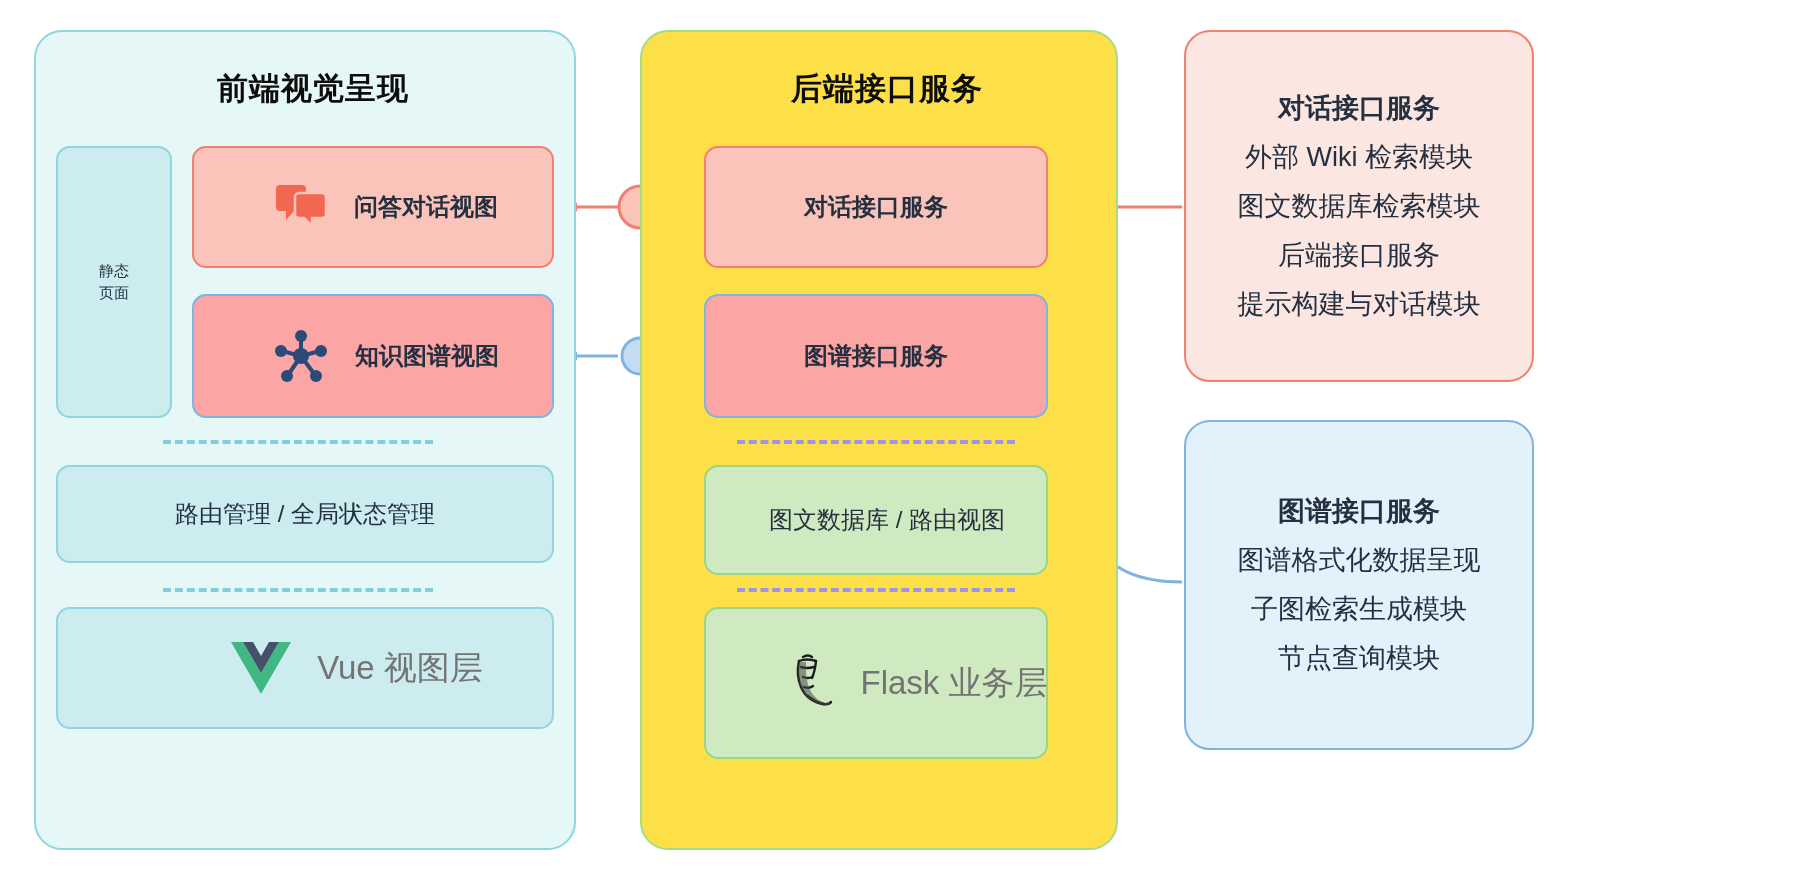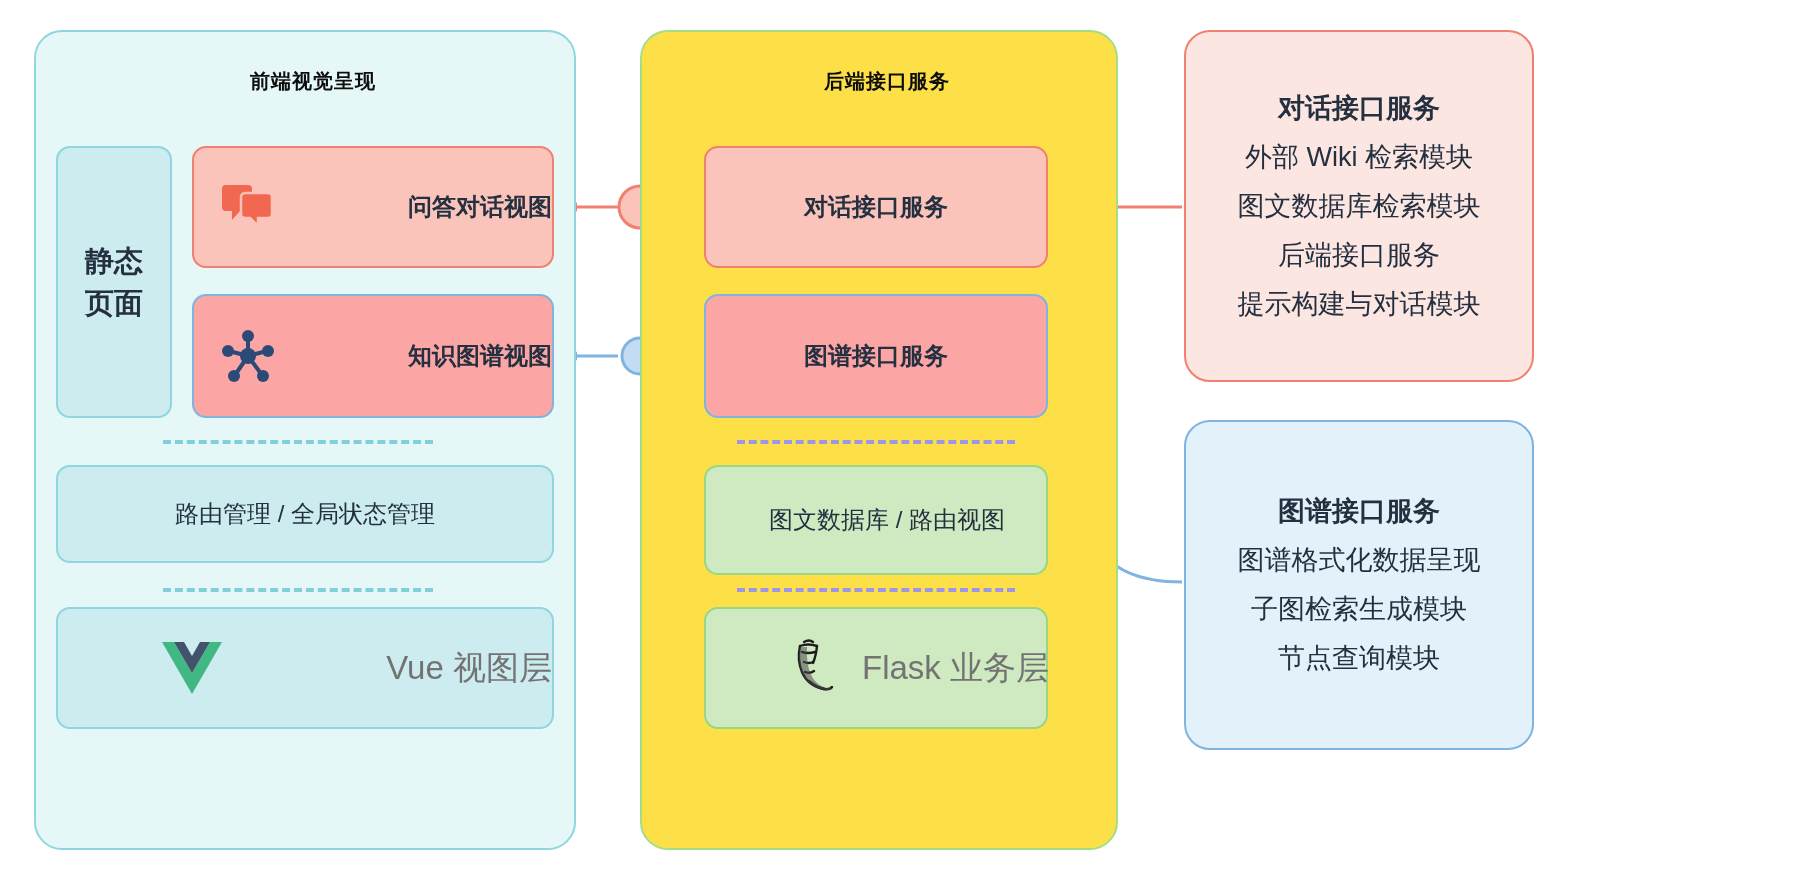--- a/index.html
+++ b/index.html
@@ -16,53 +16,53 @@
   .col-frontend{
     left:34px;top:30px;width:542px;height:820px;
     background:#e6f7f7;border:2.5px solid #8fd6e0;
   }
   .col-backend{
     left:640px;top:30px;width:478px;height:820px;
     background:#fde047;border:2.5px solid #a4dd86;
   }
   .col-title{
     position:absolute;left:0;right:0;top:36px;text-align:center;
-    font-size:20px;font-weight:bold;color:#0d0d0d;letter-spacing:1px;margin-left:16px;
+    font-size:31px;font-weight:bold;color:#0d0d0d;letter-spacing:1px;margin-left:16px;
   }
 
   
   .card{
     position:absolute;box-sizing:border-box;border-radius:14px;
     display:flex;align-items:center;justify-content:center;
     font-size:24px;font-weight:bold;color:#243040;
   }
   .card .label{white-space:nowrap;}
-  .card.with-icon{justify-content:space-between;padding-left:26px;gap:26px;}
+  .card.with-icon{justify-content:center;padding-left:26px;gap:26px;}
 
   .c-red   {background:#fbc4bb;border:2.5px solid #f08070;}
   .c-blue  {background:#fca5a5;border:2.5px solid #7fb3e0;}
   .c-teal  {background:#ccecef;border:2.5px solid #8fd6e0;}
   .c-green {background:#cfeac0;border:2.5px solid #9ad683;}
 
   
   .static-page{
     left:56px;top:146px;width:116px;height:272px;
-    font-size:29px;font-weight:bold;line-height:1.45;text-align:center;
+    font-size:15px;font-weight:normal;line-height:1.45;text-align:center;
     flex-direction:column;
   }
   .qa-view{left:192px;top:146px;width:362px;height:122px;}
   .kg-view{left:192px;top:294px;width:362px;height:124px;}
   .router  {left:56px;top:465px;width:498px;height:98px;font-weight:normal;}
   .vue-row {left:56px;top:607px;width:498px;height:122px;font-weight:normal;}
 
   
   .chat-api{left:704px;top:146px;width:344px;height:122px;}
   .graph-api{left:704px;top:294px;width:344px;height:124px;}
   .db-route{left:704px;top:465px;width:344px;height:110px;font-weight:normal;padding-left:22px;}
-  .flask-row{left:704px;top:607px;width:344px;height:122px;font-weight:normal;}
+  .flask-row{left:704px;top:607px;width:344px;height:152px;font-weight:normal;}
 
   
   .dash{position:absolute;height:0;border-top:4px dashed;}
   .dash-teal{border-color:#7fd0db;}
   .dash-purple{border-color:#9d96e8;}
   .d-f1{left:163px;top:440px;width:270px;}
   .d-f2{left:163px;top:588px;width:270px;}
   .d-b1{left:737px;top:440px;width:278px;}
   .d-b2{left:737px;top:588px;width:278px;}
 

